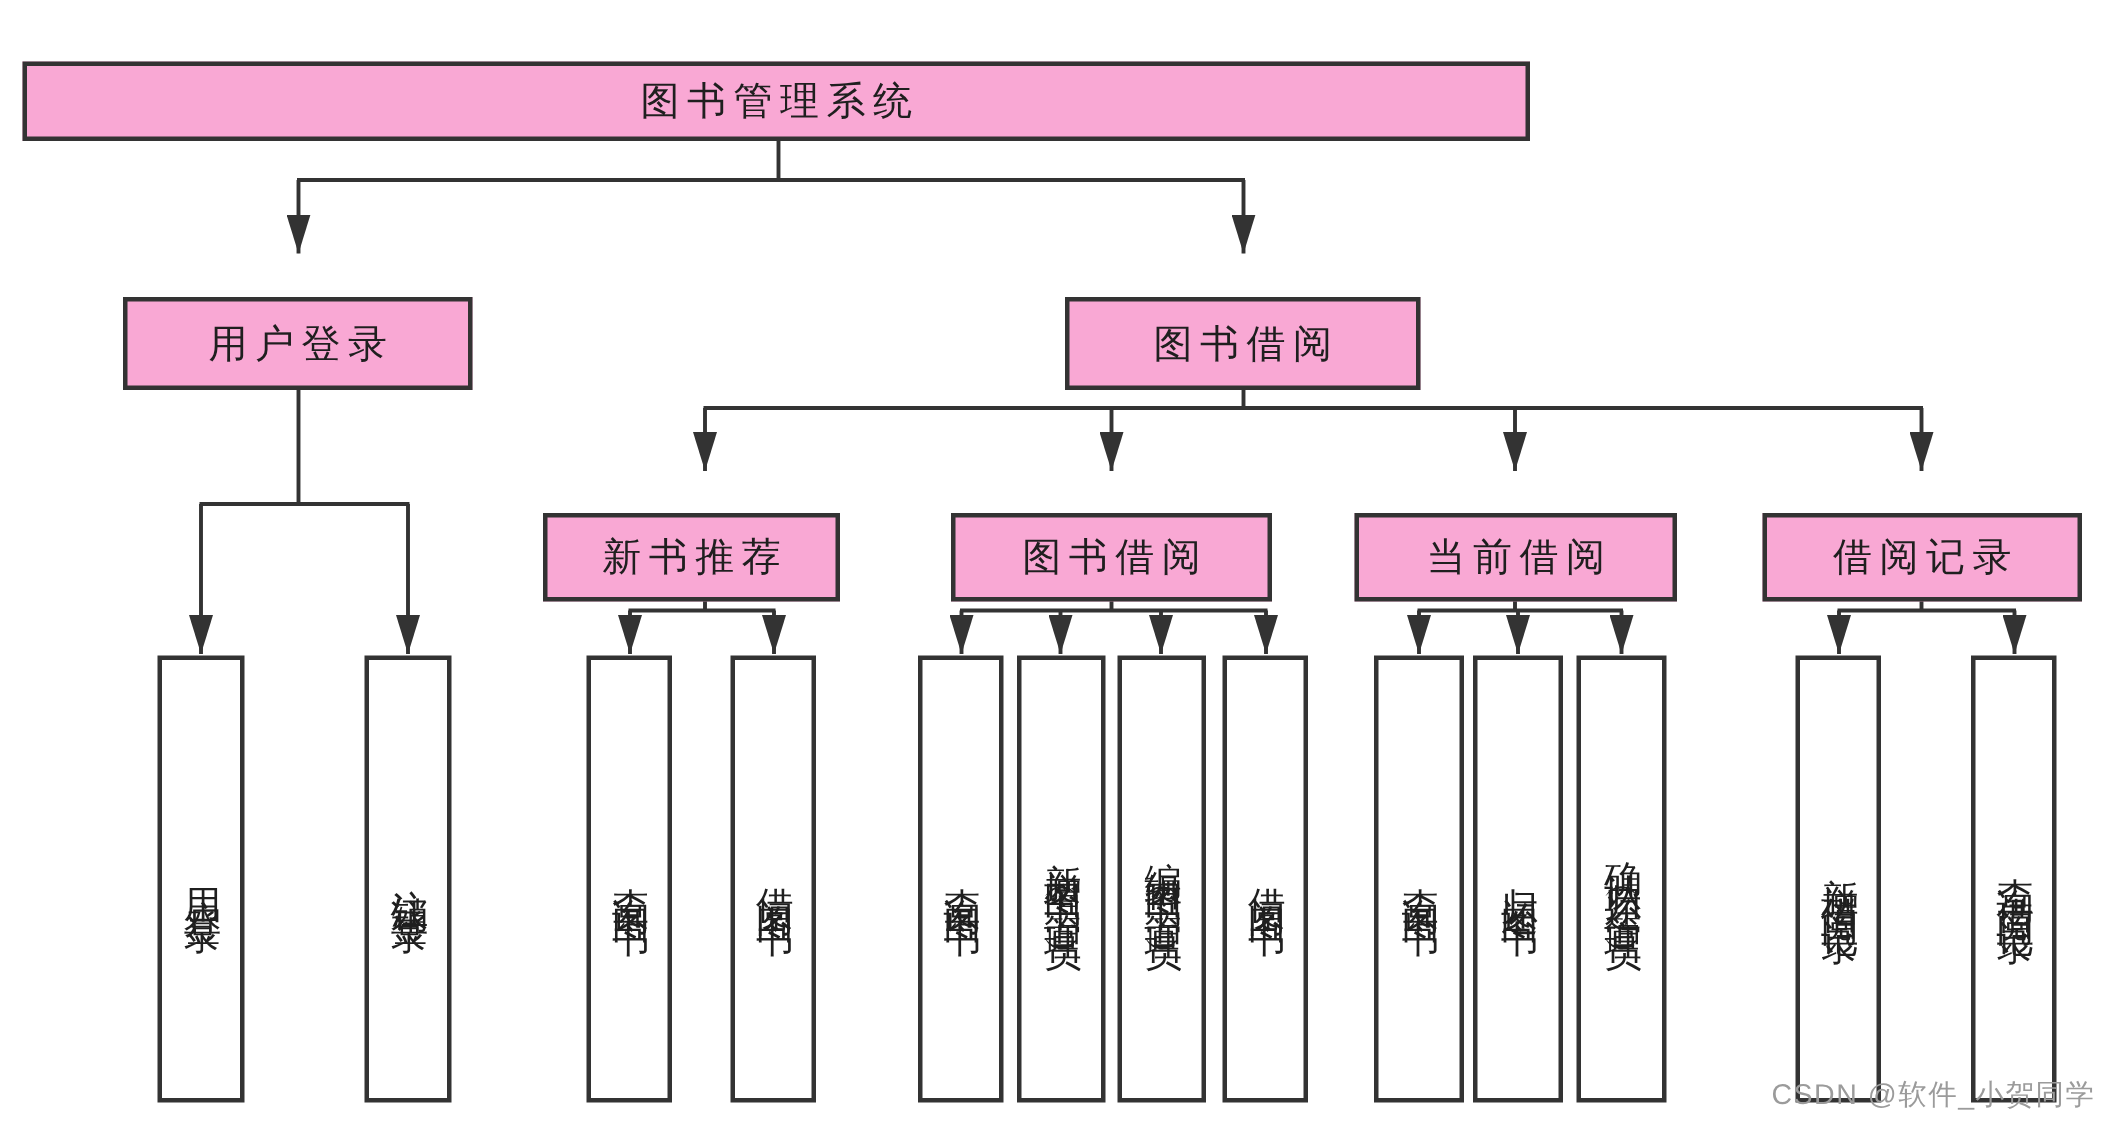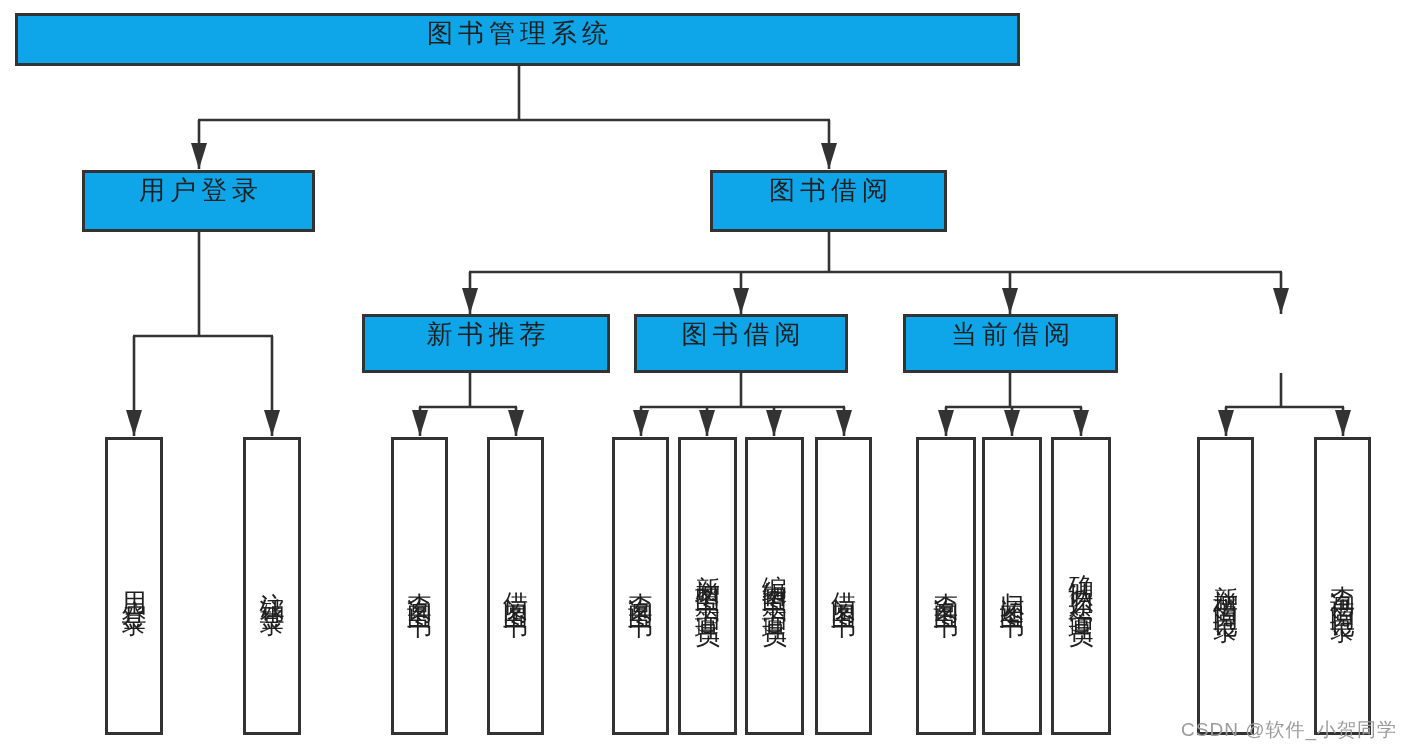--- a/index.html
+++ b/index.html
@@ -28,28 +28,30 @@
   }
   .connectors line {
     stroke: var(--line);
     stroke-width: 2.6;
   }
   .connectors .arrowhead { fill: var(--line); }
 
   .hnode {
     position: absolute;
     border: 3px solid var(--box_border);
-    background: #0ea5e9;
+    background: #f9a8d4;
     display: flex;
+    align-items: center;
     justify-content: center;
     color: var(--text);
     font-size: 26px;
     letter-spacing: 5px;
     text-indent: 5px; 
     white-space: nowrap;
+    margin-top: 28px;
   }
 
   .vnode {
     position: absolute;
     top: 437px;
     height: 298px;
     border: 3px solid var(--box_border);
     background: #fff;
     display: flex;
     align-items: center;
@@ -132,29 +134,32 @@
     <span>图书管理系统</span>
   </div>
 
   <div class="hnode" style="left:82px;top:170px;width:233px;height:62px">
     <span>用户登录</span>
   </div>
   <div class="hnode" style="left:710px;top:170px;width:237px;height:62px">
     <span>图书借阅</span>
   </div>
 
-  <div class="hnode" style="left:362px;top:314px;width:248px;height:59px">
+  <div class="hnode" style="left:362px;top:314px;width:198px;height:59px">
     <span>新书推荐</span>
   </div>
   <div class="hnode" style="left:903px;top:314px;width:215px;height:59px">
     <span>当前借阅</span>
   </div>
   <div class="hnode" style="left:634px;top:314px;width:214px;height:59px">
     <span>图书借阅</span>
   </div>
+  <div class="hnode" style="left:1175px;top:314px;width:213px;height:59px">
+    <span>借阅记录</span>
+  </div>
 
   <div class="vnode" style="left:105px;width:58px">
     <span class="vtext">用户登录</span>
   </div>
   <div class="vnode" style="left:243px;width:58px">
     <span class="vtext">注销登录</span>
   </div>
 
   <div class="vnode" style="left:391px;width:57px">
     <span class="vtext">查询图书</span>

